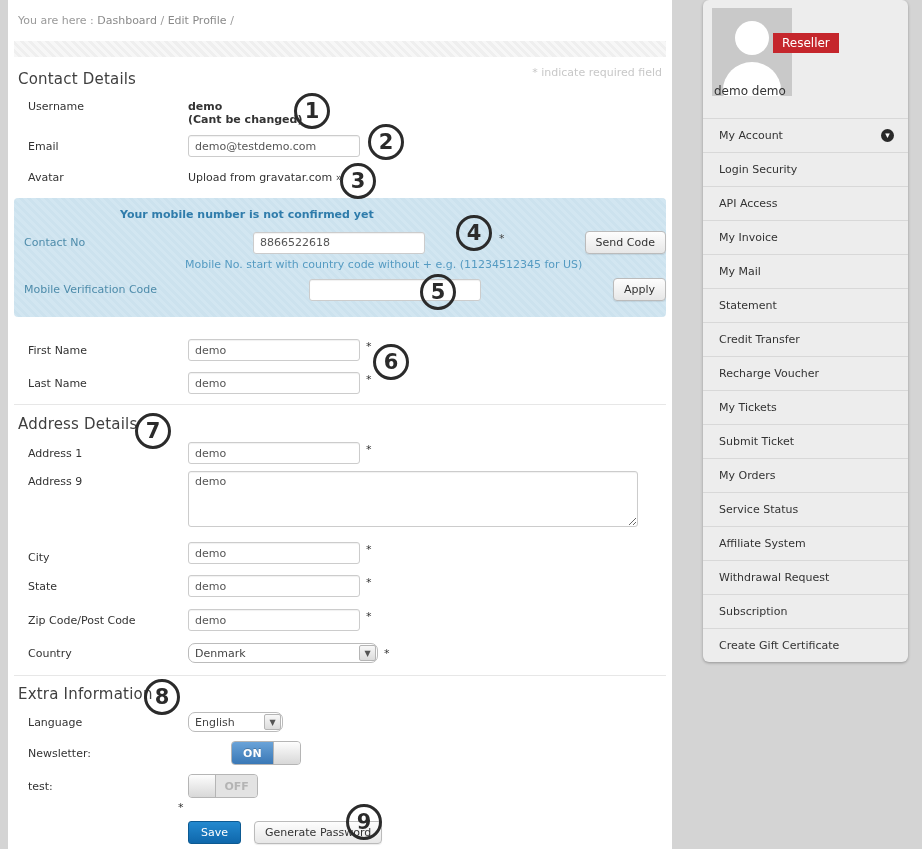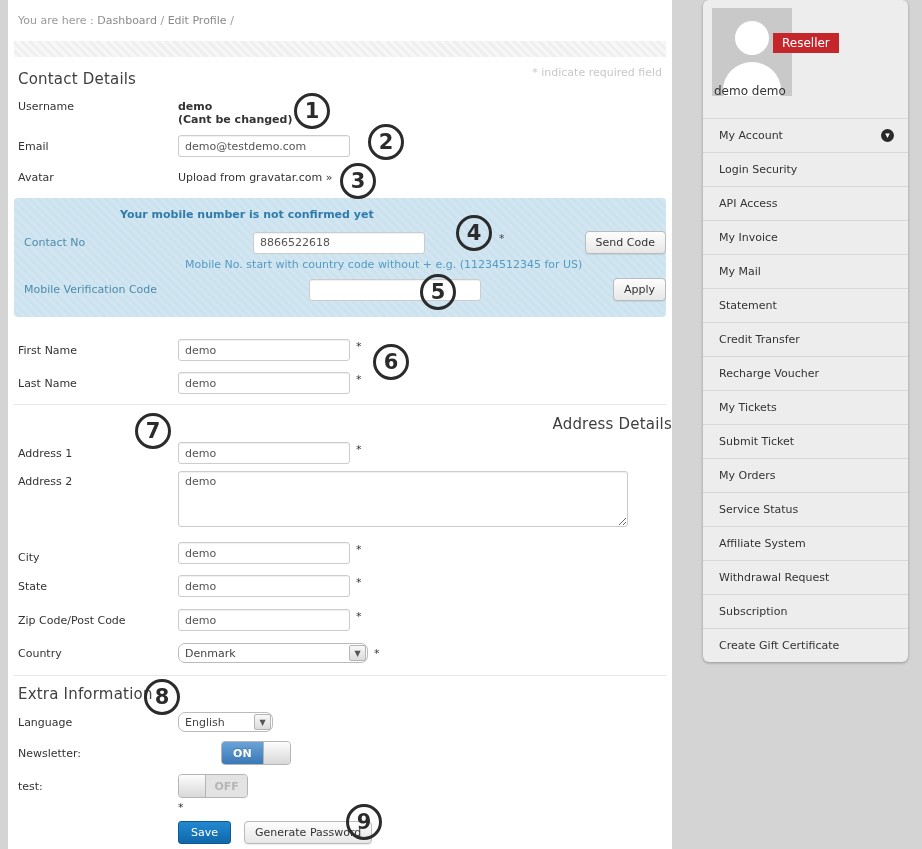--- a/index.html
+++ b/index.html
@@ -28,21 +28,21 @@
   }
   .section-head-row {
     display:flex; justify-content:space-between; align-items:flex-start;
     margin:13px 10px 0 10px;
   }
   h2.section-title {
     font-size:15px; font-weight:400; color:#3f3f3f; letter-spacing:.2px; line-height:18px;
   }
   .required-note { color:#c8c8c8; font-size:11px; margin-top:-4px; }
 
-  .row { display:flex; align-items:center; margin-left:10px; }
+  .row { display:flex; align-items:center; margin-left:20px; }
   .row .lbl { width:160px; flex:none; color:#333; }
   .row.top { align-items:flex-start; }
   .txt-input {
     width:172px; height:22px; border:1px solid #ccc; border-radius:3px;
     padding:2px 6px; font-family:inherit; font-size:11px; color:#555;
     box-shadow:inset 0 1px 1px rgba(0,0,0,.06); background:#fff;
   }
   .star { color:#333; margin-left:6px; align-self:flex-start; margin-top:1px; }
   .bold { font-weight:bold; }
 
@@ -210,29 +210,29 @@
     <span class="star">*</span>
   </div>
   <div class="row" style="margin-top:11px;">
     <span class="lbl">Last Name</span>
     <input class="txt-input" value="demo" style="">
     <span class="star">*</span>
   </div>
 
   <div class="hr"></div>
 
-  <h2 class="section-title" style="margin:10px 0 0 10px;text-align:right;">Address Details</h2>
+  <h2 class="section-title" style="margin:10px 0 0 10px;">Address Details</h2>
 
   <div class="row" style="margin-top:9px;">
     <span class="lbl">Address 1</span>
     <input class="txt-input" value="demo" style="">
     <span class="star">*</span>
   </div>
   <div class="row top" style="margin-top:7px;">
-    <span class="lbl" style="margin-top:4px;">Address 2</span>
+    <span class="lbl" style="margin-top:4px;">Address 9</span>
     <textarea class="ta" style="">demo</textarea>
   </div>
   <div class="row" style="margin-top:15px;align-items:flex-end;">
     <span class="lbl">City</span>
     <input class="txt-input" value="demo" style="">
     <span class="star">*</span>
   </div>
   <div class="row" style="margin-top:11px;">
     <span class="lbl">State</span>
     <input class="txt-input" value="demo" style="">

